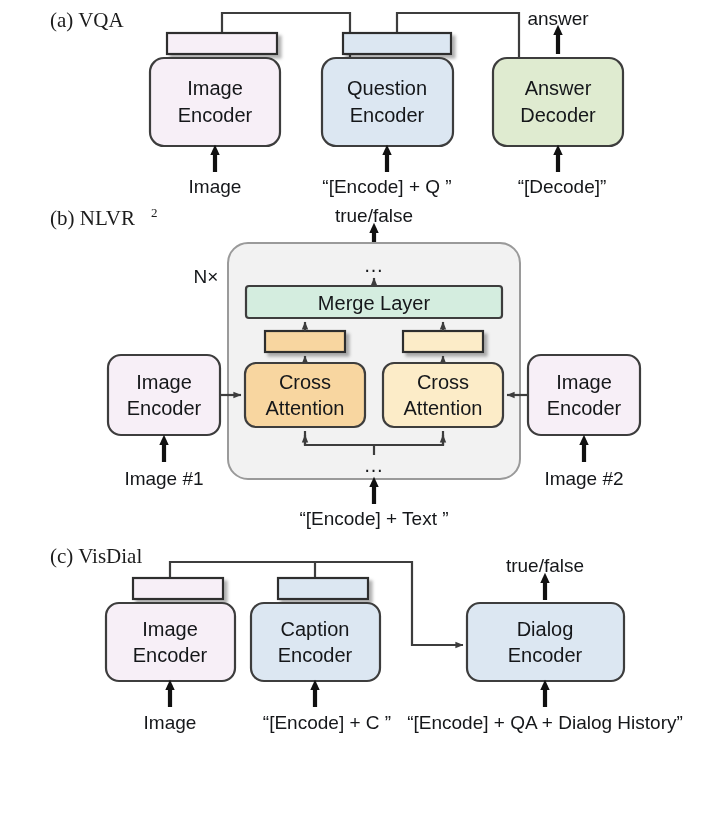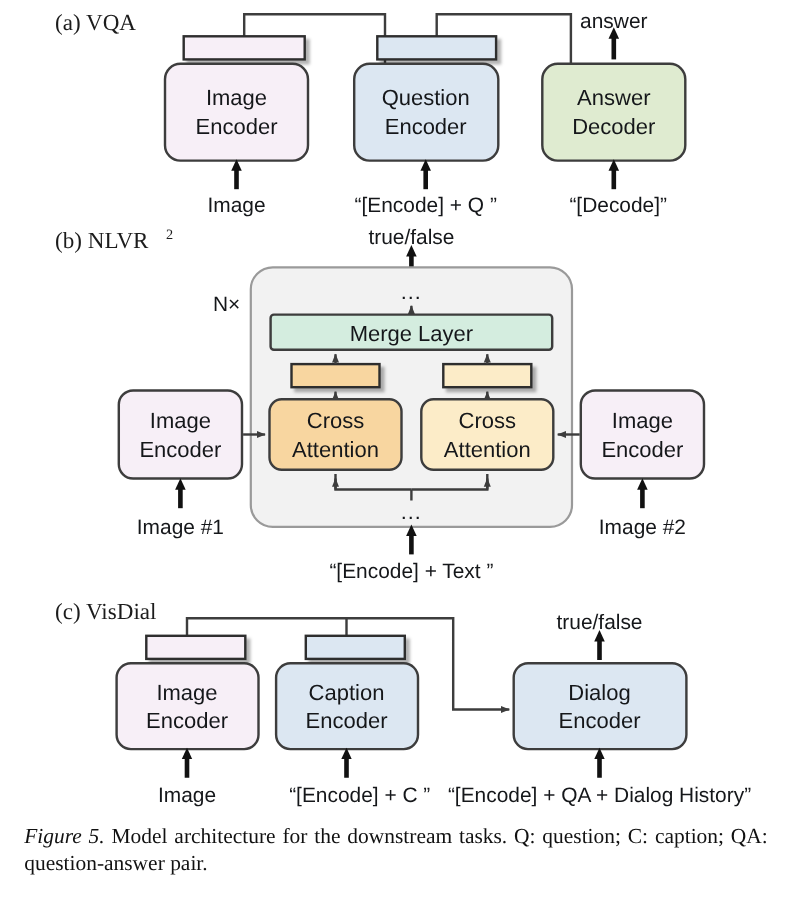--- a/index.html
+++ b/index.html
@@ -246,15 +246,14 @@
     <path class="arrow-thick" d="M 170,707 L 170,685" marker-end="url(#ahb)"></path>
     <path class="arrow-thick" d="M 315,707 L 315,685" marker-end="url(#ahb)"></path>
     <path class="arrow-thick" d="M 545,707 L 545,685" marker-end="url(#ahb)"></path>
 
     <text class="io-text" x="170" y="729">Image</text>
     <text class="io-text" x="327" y="729">“[Encode] + C ”</text>
     <text class="io-text" x="545" y="729">“[Encode] + QA + Dialog History”</text>
   </g>
 </svg>
 
-<div class="caption"><span class="fig-num">Figure 5.</span><span> Model architecture for the downstream tasks.  Q: question; C: caption; QA: question-answer pair.</span></div>
 
 </div>
 
 </body></html>

